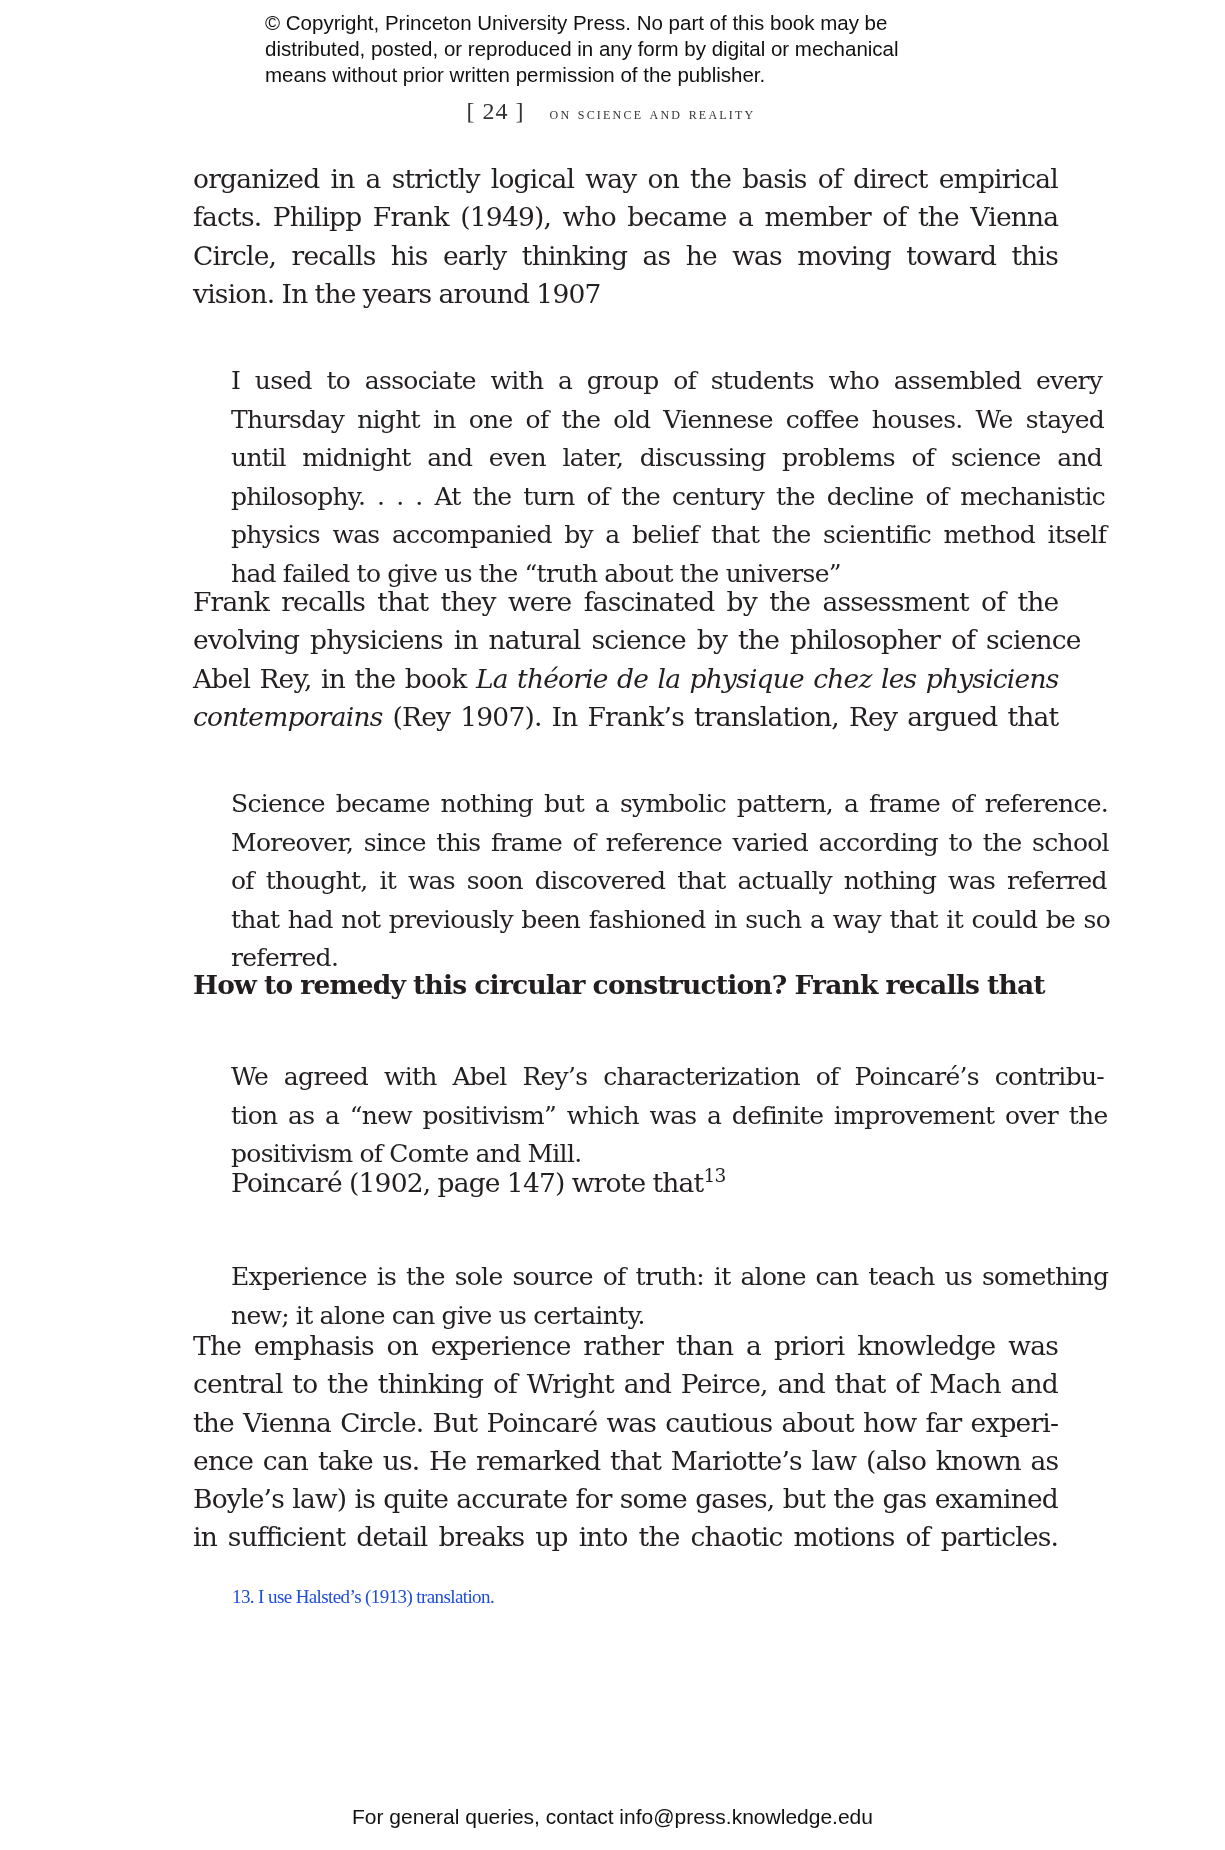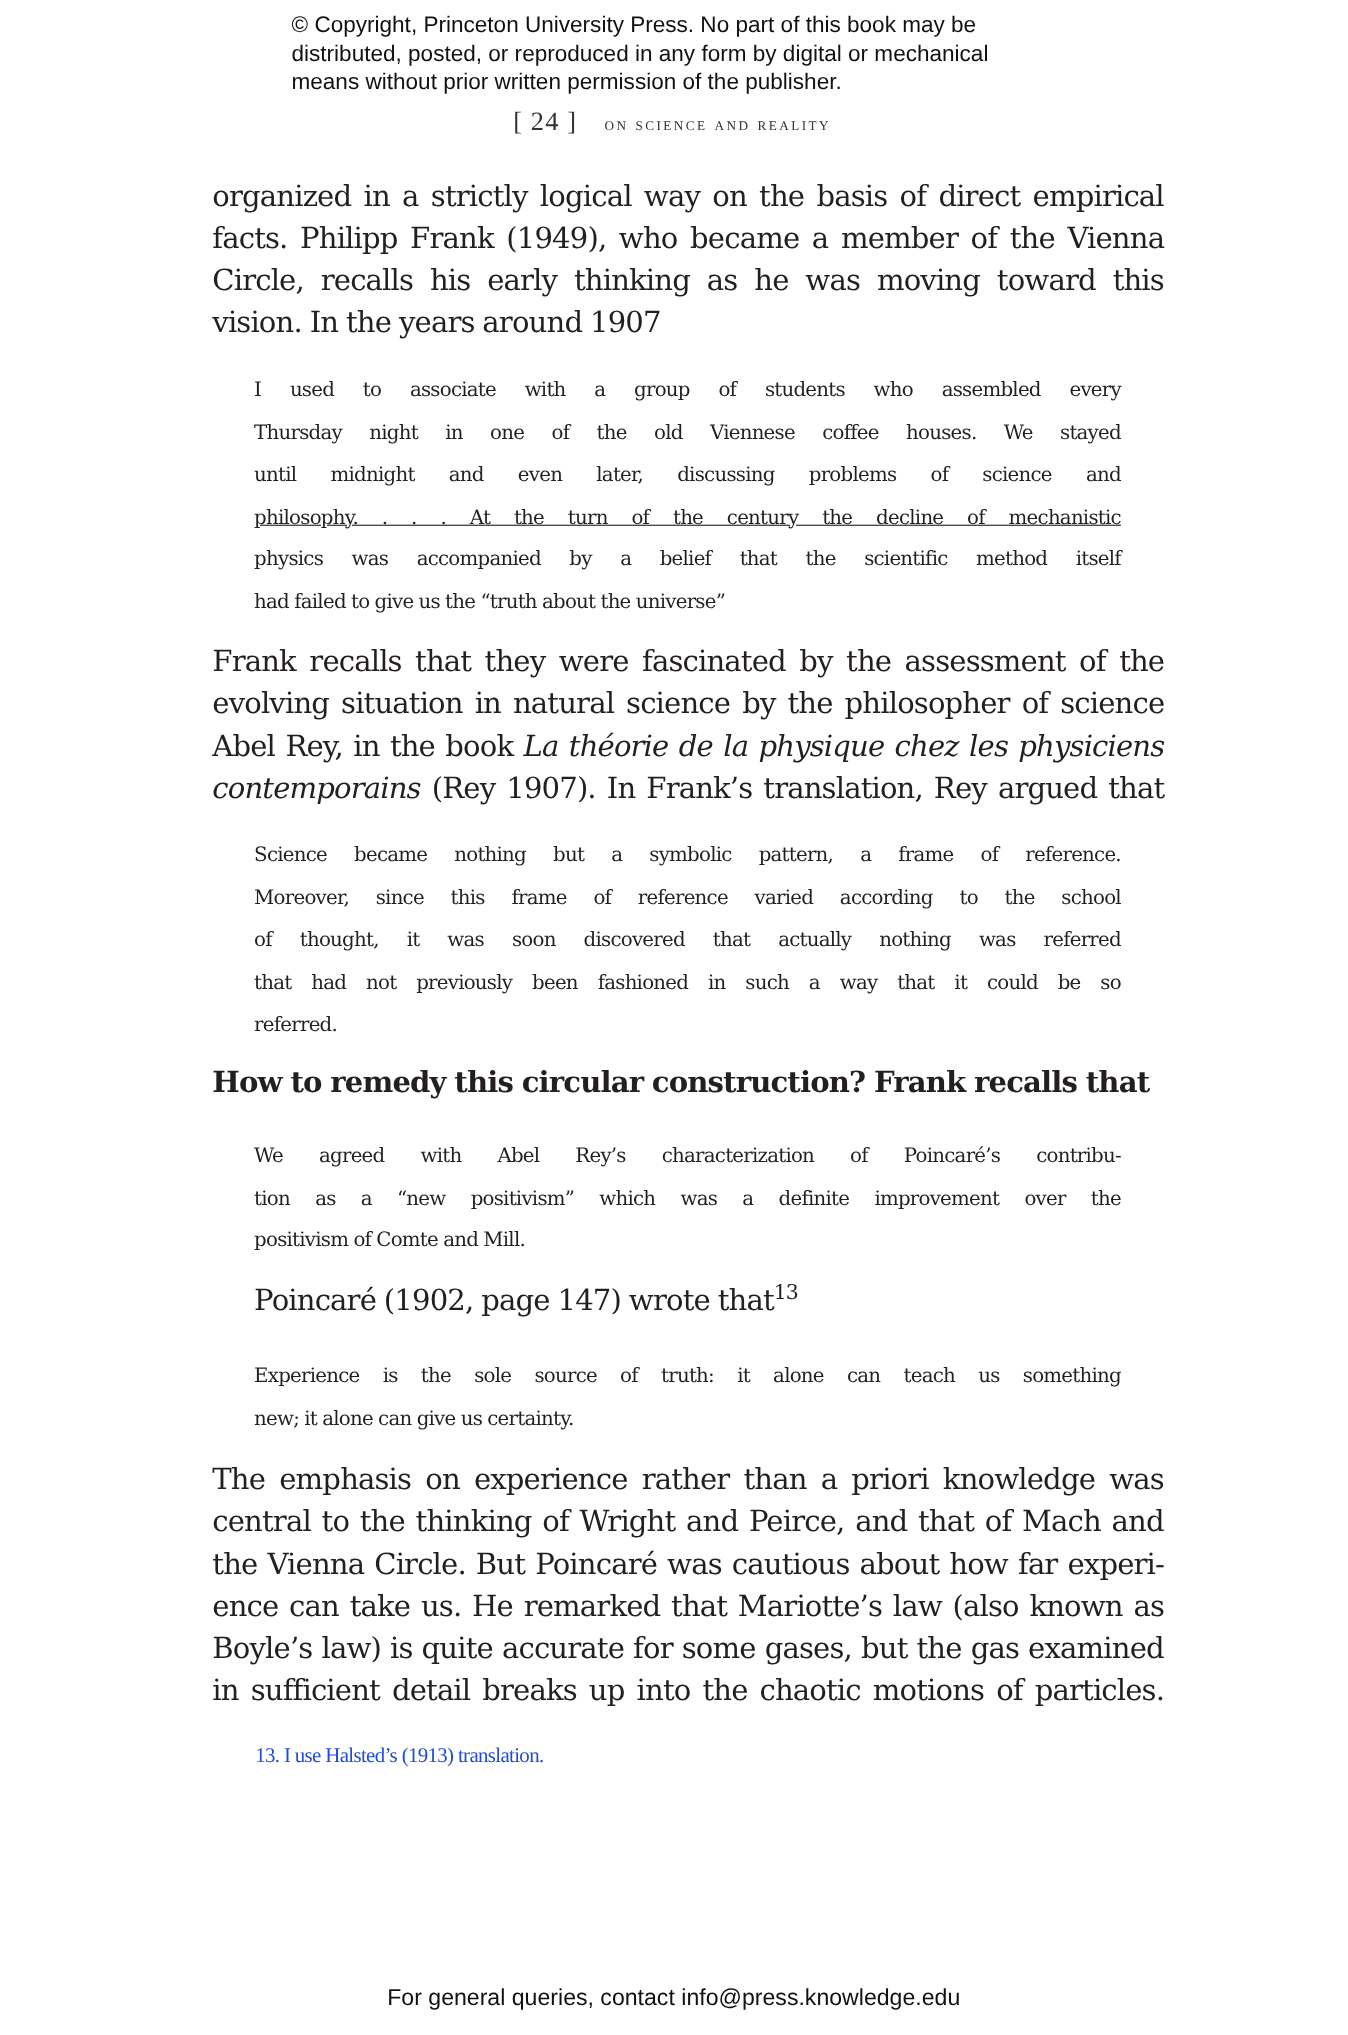--- a/index.html
+++ b/index.html
@@ -57,26 +57,27 @@
       text-align: justify;
       color: #231f20;
       letter-spacing: -0.8px;
       word-spacing: -0.5px;
     }
     .quote {
       position: absolute;
       left: 231px;
       width: 788px;
       font-family: "DejaVu Serif", serif;
-      font-size: 18px;
+      font-size: 25px;
       line-height: 38.5px;
       text-align: justify;
       color: #231f20;
       letter-spacing: -0.7px;
       word-spacing: -0.3px;
+      margin-top: 26px;
     }
     .line {
       display: block;
       text-align: justify;
       text-align-last: justify;
       white-space: nowrap;
       overflow: visible;
     }
     .line.last {
       text-align-last: left;
@@ -126,28 +127,28 @@
   <span class="line" style="display: block; white-space: nowrap; word-spacing: 3.5px;">organized in a strictly logical way on the basis of direct empirical</span>
   <span class="line" style="display: block; white-space: nowrap; word-spacing: 3.8px;">facts. Philipp Frank (1949), who became a member of the Vienna</span>
   <span class="line" style="display: block; white-space: nowrap; word-spacing: 7.7px;">Circle, recalls his early thinking as he was moving toward this</span>
   <span class="line last">vision. In the years around 1907</span>
 </div>
 
 <div class="quote" style="top:336px;">
   <span class="line" style="display: block; white-space: nowrap; word-spacing: 7.42727px;">I used to associate with a group of students who assembled every</span>
   <span class="line" style="display: block; white-space: nowrap; word-spacing: 5.79091px;">Thursday night in one of the old Viennese coffee houses. We stayed</span>
   <span class="line" style="display: block; white-space: nowrap; word-spacing: 9.36667px;">until midnight and even later, discussing problems of science and</span>
-  <span class="line" style="display: block; white-space: nowrap; word-spacing: 4.62308px; text-decoration: underline;">philosophy. . . . At the turn of the century the decline of mechanistic</span>
+  <span class="line" style="display: block; white-space: nowrap; word-spacing: 4.62308px;">philosophy. . . . At the turn of the century the decline of mechanistic</span>
   <span class="line" style="display: block; white-space: nowrap; word-spacing: 5.2px;">physics was accompanied by a belief that the scientific method itself</span>
   <span class="line last">had failed to give us the “truth about the universe”</span>
 </div>
 
 <div class="body-text" style="top:583px;">
   <span class="line" style="display: block; white-space: nowrap; word-spacing: 4.6px;">Frank recalls that they were fascinated by the assessment of the</span>
-  <span class="line" style="display: block; white-space: nowrap; word-spacing: 3.27778px;">evolving situation in natural science by the philosopher of science</span>
+  <span class="line" style="display: block; white-space: nowrap; word-spacing: 3.27778px;">evolving physiciens in natural science by the philosopher of science</span>
   <span class="line" style="display: block; white-space: nowrap; word-spacing: 1.75px;"><span>Abel Rey, in the book </span><span class="italic">La théorie de la physique chez les physiciens</span></span>
   <span class="line" style="display: block; white-space: nowrap; word-spacing: 2.375px;"><span class="italic">contemporains</span><span> (Rey 1907). In Frank’s translation, Rey argued that</span></span>
 </div>
 
 <div class="quote" style="top:759px;">
   <span class="line" style="display: block; white-space: nowrap; word-spacing: 3.6px;">Science became nothing but a symbolic pattern, a frame of reference.</span>
   <span class="line" style="display: block; white-space: nowrap; word-spacing: 3.2px;">Moreover, since this frame of reference varied according to the school</span>
   <span class="line" style="display: block; white-space: nowrap; word-spacing: 4.6px;">of thought, it was soon discovered that actually nothing was referred</span>
   <span class="line" style="display: block; white-space: nowrap; word-spacing: 1.27143px;">that had not previously been fashioned in such a way that it could be so</span>
   <span class="line last">referred.</span>

